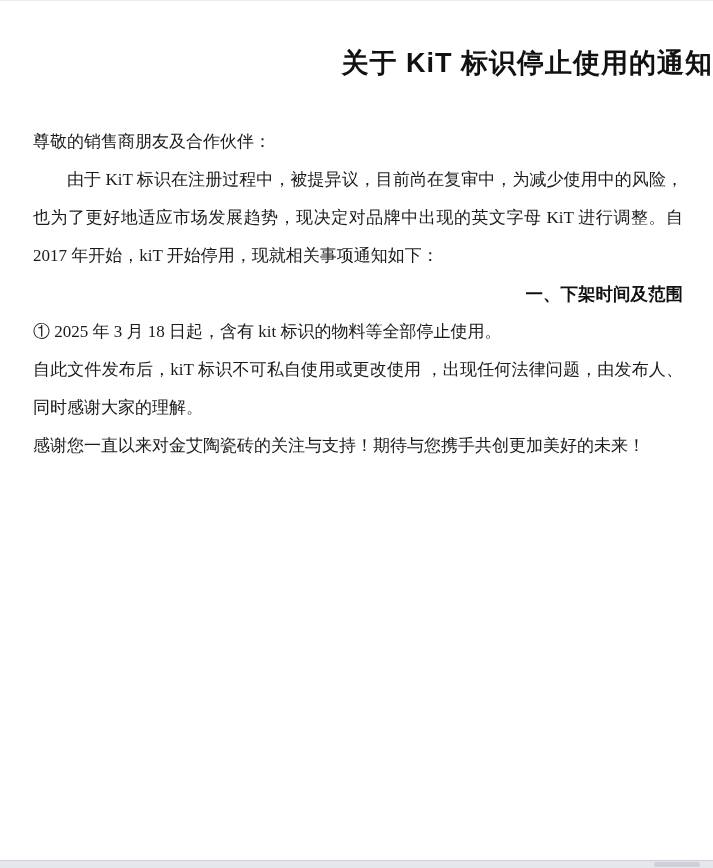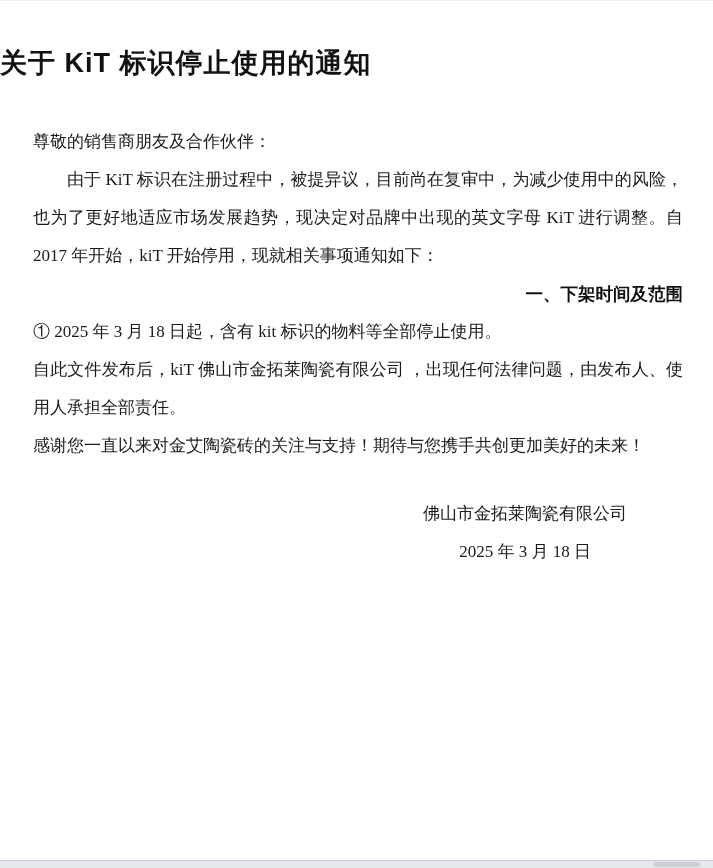--- a/index.html
+++ b/index.html
@@ -12,22 +12,22 @@
     width: 713px;
     height: 868px;
     background: #ffffff;
     color: #1a1a1a;
     font-family: "Liberation Serif", "DejaVu Serif", serif;
     overflow: hidden;
     border-top: 1px solid #ededee;
     box-sizing: border-box;
   }
   .title {
-    margin: 42px 8px 0 0;
-    text-align: left;
+    margin: 42px 0 0 0;
+    text-align: right;
     font-family: "Liberation Sans", "DejaVu Sans", sans-serif;
     font-weight: bold;
     font-size: 27px;
     line-height: 40px;
     letter-spacing: 1px;
     color: #111111;
   }
   .content {
     margin: 40px 30px 0 33px;
     font-size: 17px;
@@ -90,30 +90,26 @@
     <p>尊敬的销售商朋友及合作伙伴：</p>
 
     <p class="indent">由于 KiT 标识在注册过程中，被提异议，目前尚在复审中，为减少使用中的风险，也为了更好地适应市场发展趋势，现决定对品牌中出现的英文字母 KiT 进行调整。自 2017 年开始，kiT 开始停用，现就相关事项通知如下：</p>
 
     <h2 class="section-heading">一、下架时间及范围</h2>
 
     <p>① 2025 年 3 月 18 日起，含有 kit 标识的物料等全部停止使用。</p>
 
 
 
-    <p>自此文件发布后，kiT 佛山市金拓莱陶瓷有限公司 ，出现任何法律问题，由发布人、使用人承担全部责任。</p>
+    <p>自此文件发布后，kiT 标识不可私自使用或更改使用 ，出现任何法律问题，由发布人、同时感谢大家的理解。</p>
 
 
 
     <p>感谢您一直以来对金艾陶瓷砖的关注与支持！期待与您携手共创更加美好的未来！</p>
 
-    <div class="signature">
-      <p>佛山市金拓莱陶瓷有限公司</p>
-      <p>2025 年 3 月 18 日</p>
-    </div>
 
   </div>
 
   <div class="h-scrollbar">
     <div class="thumb"></div>
   </div>
 
 </div>
 
 </body></html>

